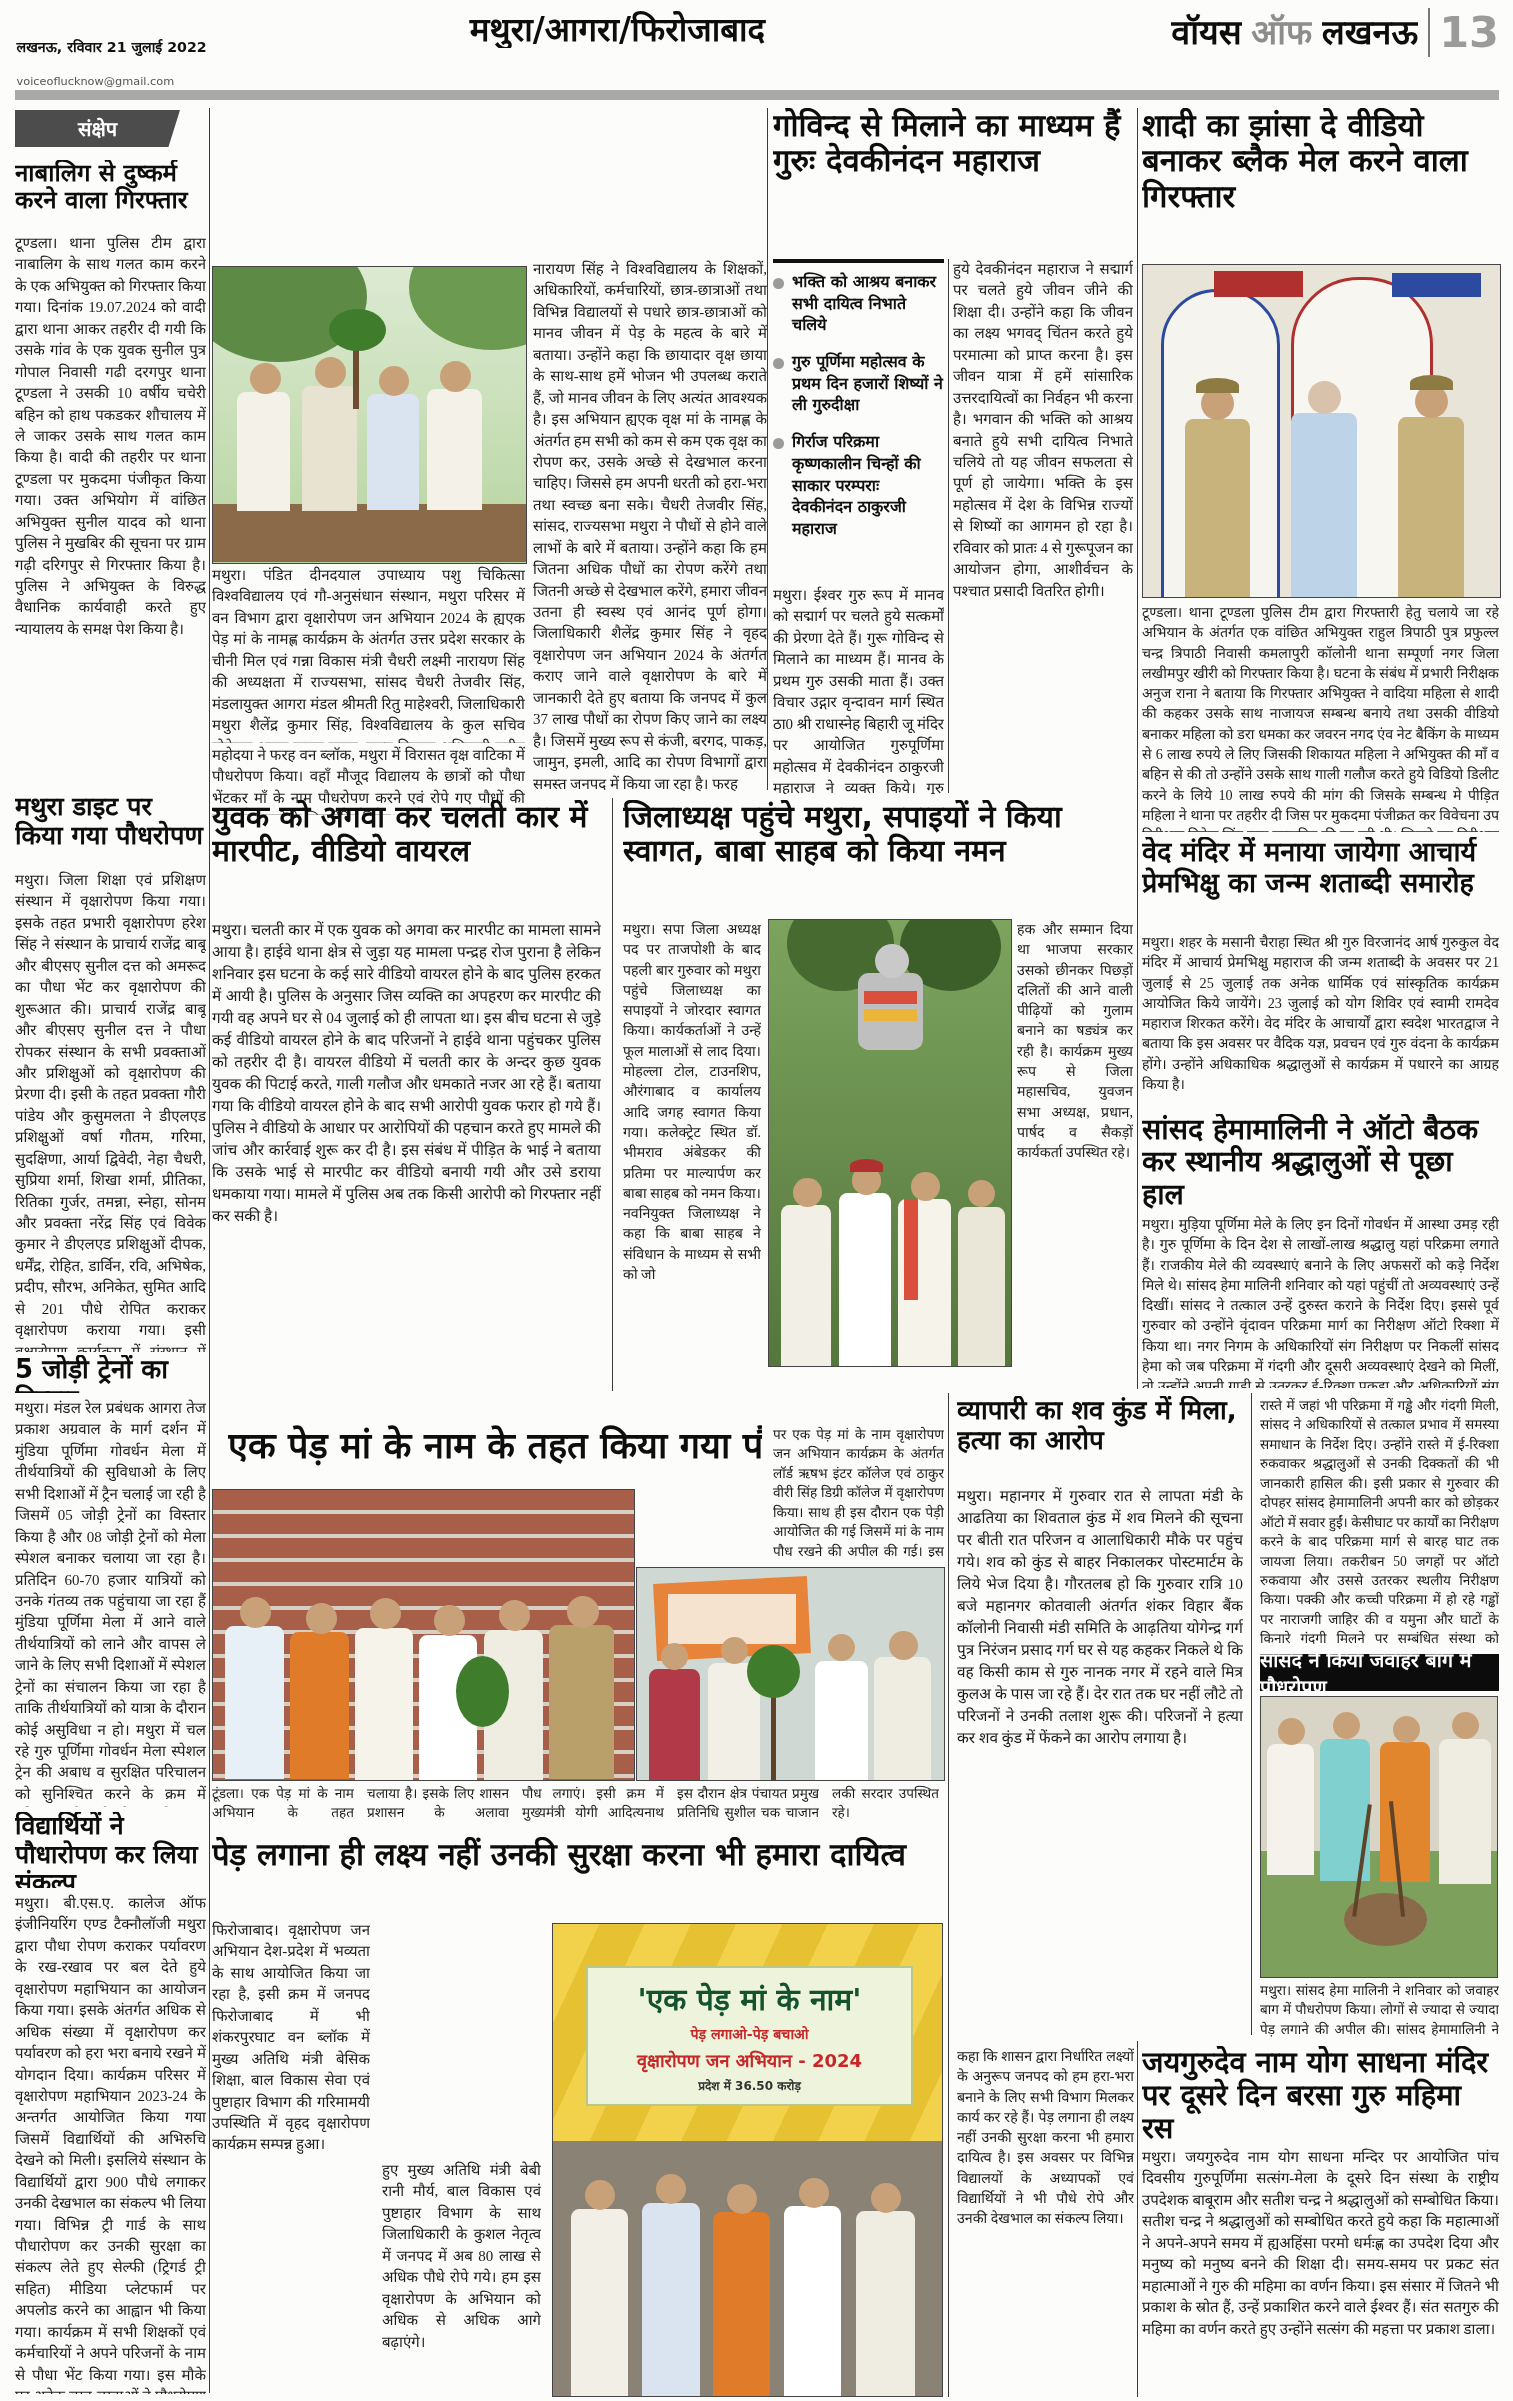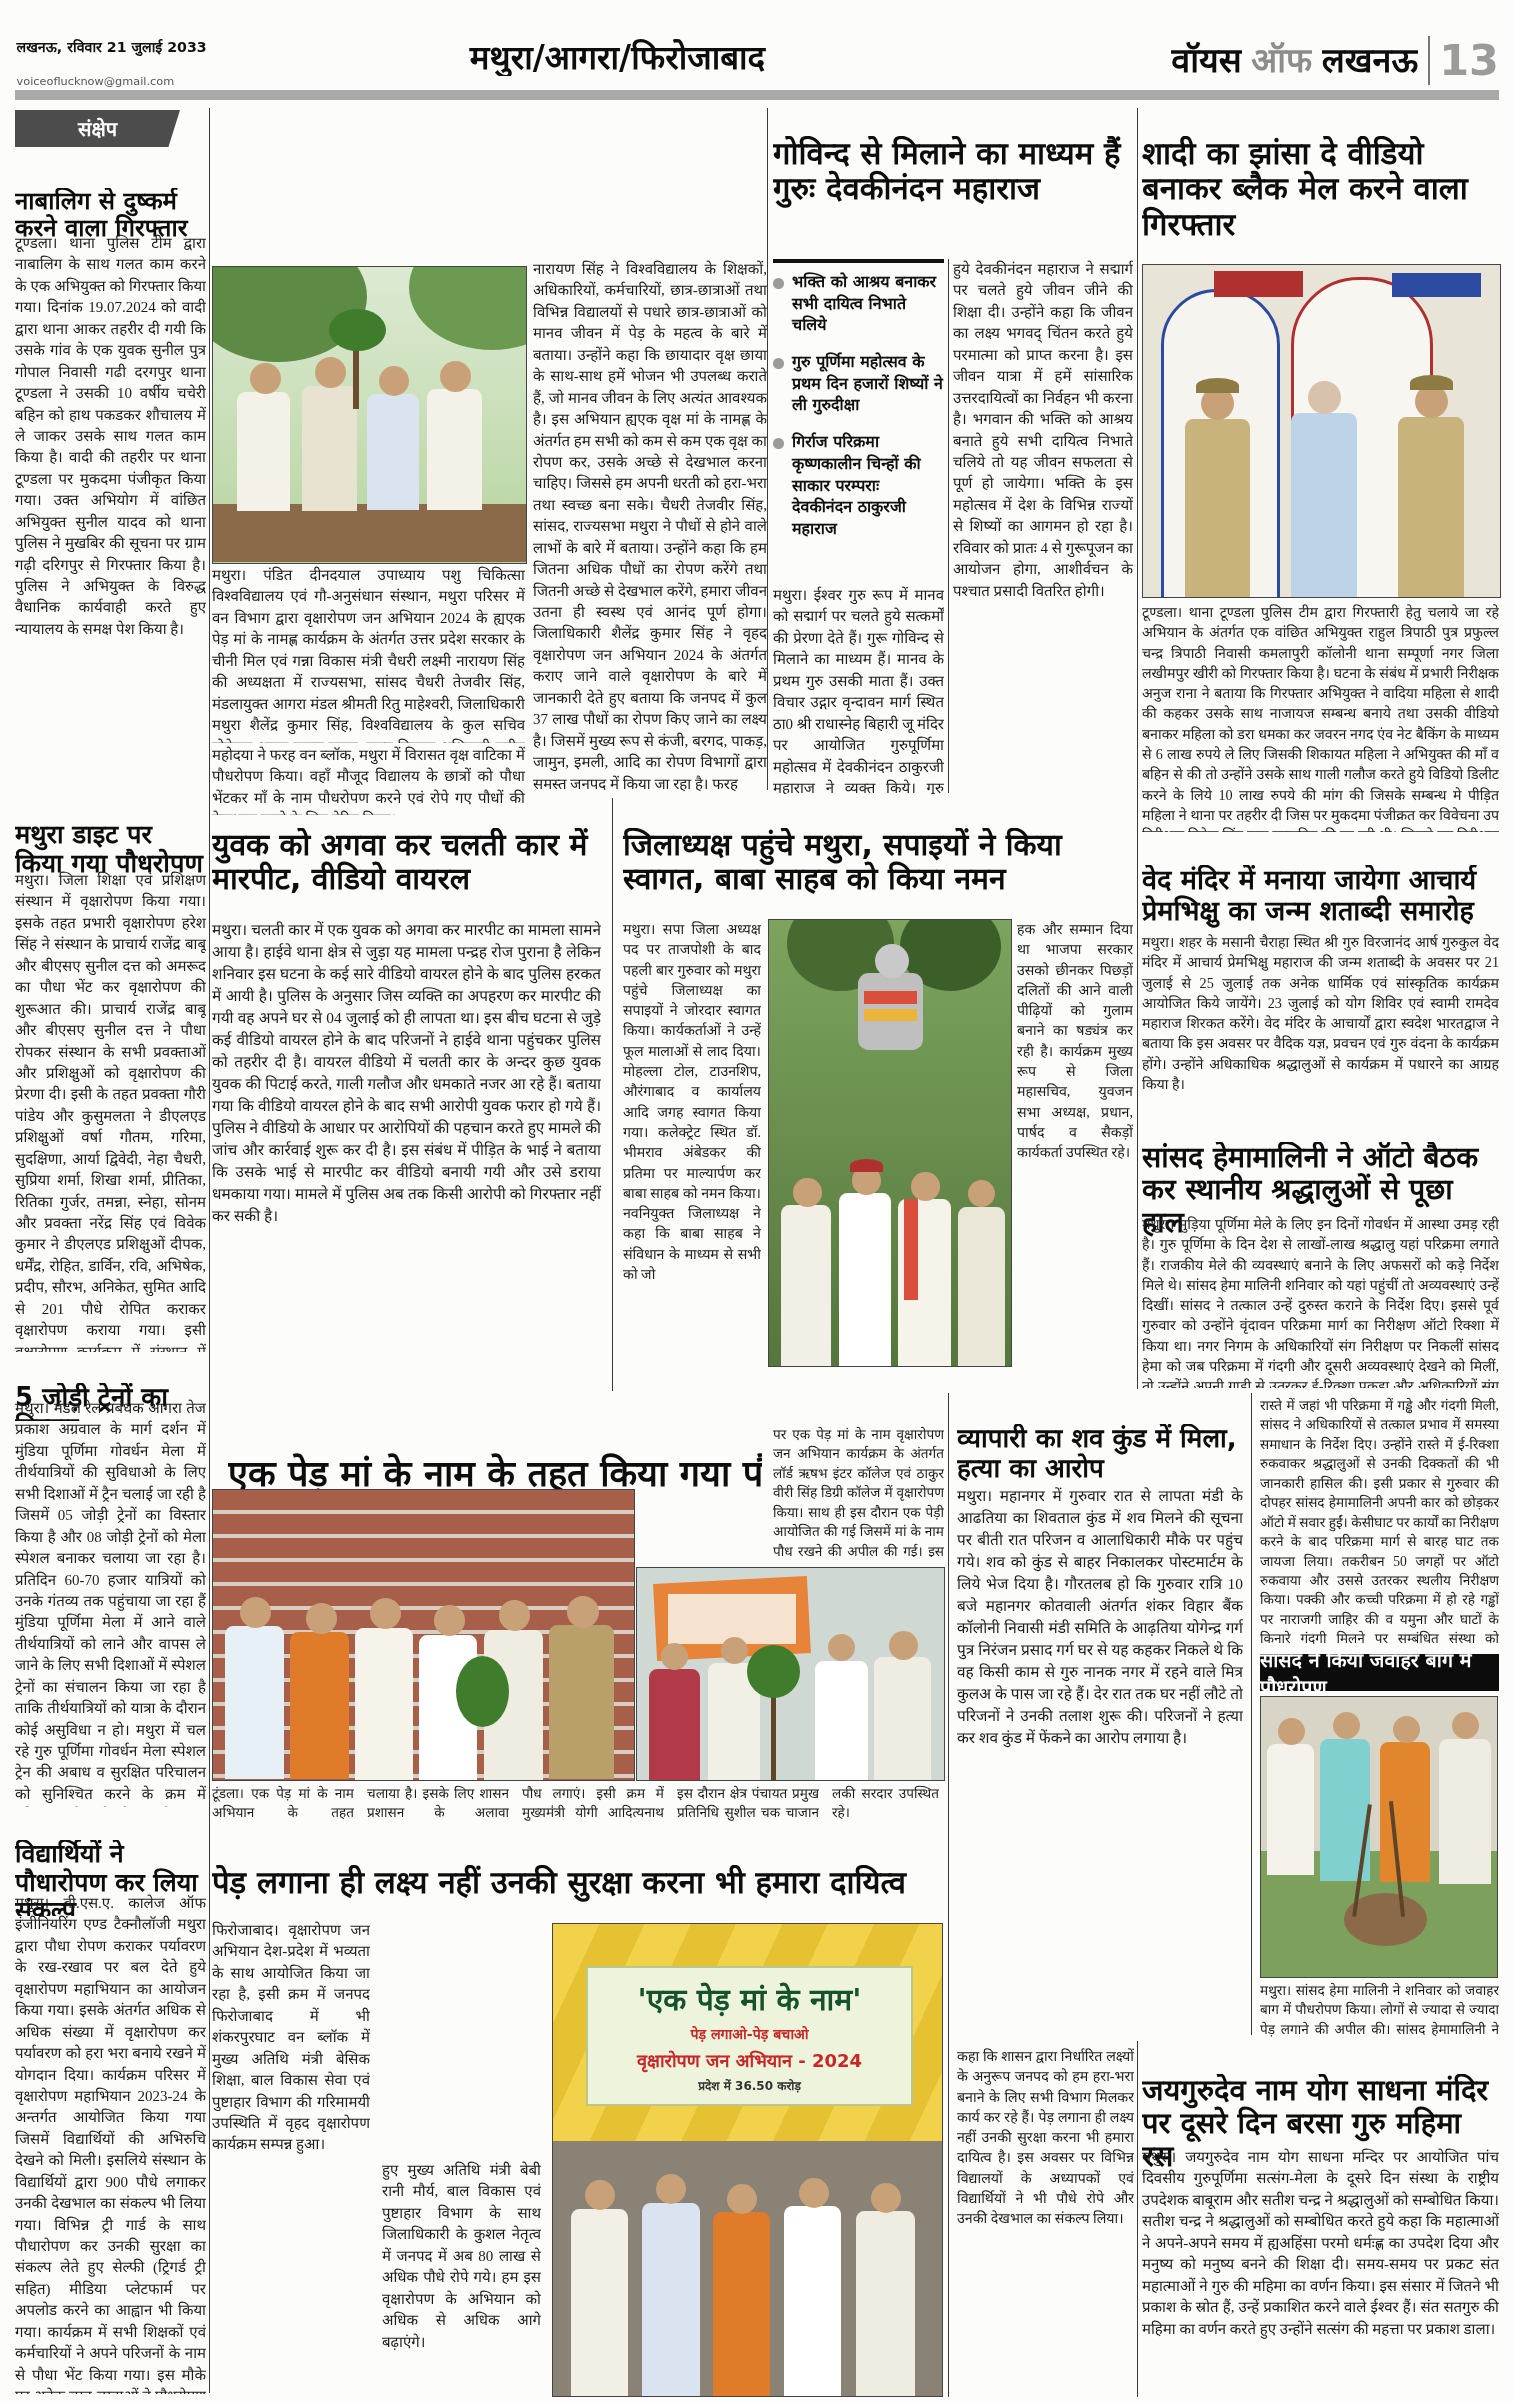--- a/index.html
+++ b/index.html
@@ -1,42 +1,42 @@
 <!DOCTYPE html>
 <html style="font-size:9.5px"><head>
 <meta charset="utf-8">
 <style>
   html,body{margin:0;padding:0;background:#e9e7e2;}
   .page{position:relative;width:1514px;height:2401px;background:#fcfcfa;color:#111;
         font-family:"Liberation Serif", serif;overflow:hidden;}
   .abs{position:absolute;}
   .body-text{font-size:15px;line-height:1.43;text-align:justify;overflow:hidden;color:#1b1b1b;}
   .body-sm{font-size:13.6px;line-height:1.4;}
-  .hl{font-family:"DejaVu Sans", sans-serif;font-weight:800;color:#0d0d0d;line-height:1.14;overflow:hidden;margin-top:28px;}
+  .hl{font-family:"DejaVu Sans", sans-serif;font-weight:800;color:#0d0d0d;line-height:1.14;overflow:hidden;}
   .vrule{background:#3a3a3a;width:1.2px;}
   .hrule{background:#111;}
   .grayband{background:#a9a9a9;}
   .photo{overflow:hidden;border:1.2px solid #444;background:#d8d8d2;}
   .fig{position:absolute;border-radius:8.3px 8.3px 0 0;}
   .head{position:absolute;border-radius:50%;background:#c9a179;}
   .cap{position:absolute;border-radius:50% 50% 0 0;}
   .bullet-row{display:flex;gap:8.3px;margin-bottom:15.4px;}
   .bullet-dot{width:10.7px;height:10.7px;border-radius:50%;background:#9b9b9b;flex:0 0 10.7px;margin-top:7.1px;}
   .bullet-txt{font-family:"DejaVu Sans", sans-serif;font-weight:700;font-size:16px;line-height:1.35;}
   .rev-hl{background:#0c0c0c;color:#fff;font-family:"DejaVu Sans", sans-serif;font-weight:800;
           display:flex;align-items:center;justify-content:center;overflow:hidden;}
   .quote-box{border-top:6px solid #111;border-bottom:6px solid #8f8f8f;padding:15.4px 2.4px;}
   .banner-line{font-family:"DejaVu Sans", sans-serif;font-weight:800;text-align:center;}
 </style>
 </head>
 <body>
 
 <div class="page">
 
-  <div class="abs" style="left: 16.6px; top: 37px; width: 202px; font-family: &quot;DejaVu Sans&quot;, sans-serif; font-weight: 700; font-size: 14.2px;">लखनऊ, रविवार 21 जुलाई 2033</div>
+  <div class="abs" style="left: 16.6px; top: 37px; width: 202px; font-family: &quot;DejaVu Sans&quot;, sans-serif; font-weight: 700; font-size: 14.2px;">लखनऊ, रविवार 21 जुलाई 2022</div>
   <div class="abs" style="left:16.6px;top:75px;width:202px;font-size:11.3px;color:#555;font-family:'DejaVu Sans',sans-serif;">voiceoflucknow@gmail.com</div>
   <div class="abs hl" style="left:392px;top:10.7px;width:451px;font-size:33px;text-align:center;">मथुरा/आगरा/फिरोजाबाद</div>
   <div class="abs" style="left:1044px;top:8.3px;width:455px;display:flex;justify-content:flex-end;align-items:center;gap:9.5px;">
     <span class="hl" style="font-size:34px;">वॉयस</span>
     <span class="hl" style="font-size:34px;color:#8d8d8d;">ऑफ</span>
     <span class="hl" style="font-size:34px;">लखनऊ</span>
     <span class="hl" style="font-size:43px;color:#9b9b9b;border-left:2.4px solid #777;padding-left:9.5px;">13</span>
   </div>
   <div class="abs grayband" style="left:15px;top:90px;width:1484px;height:9.5px;"></div>
 

